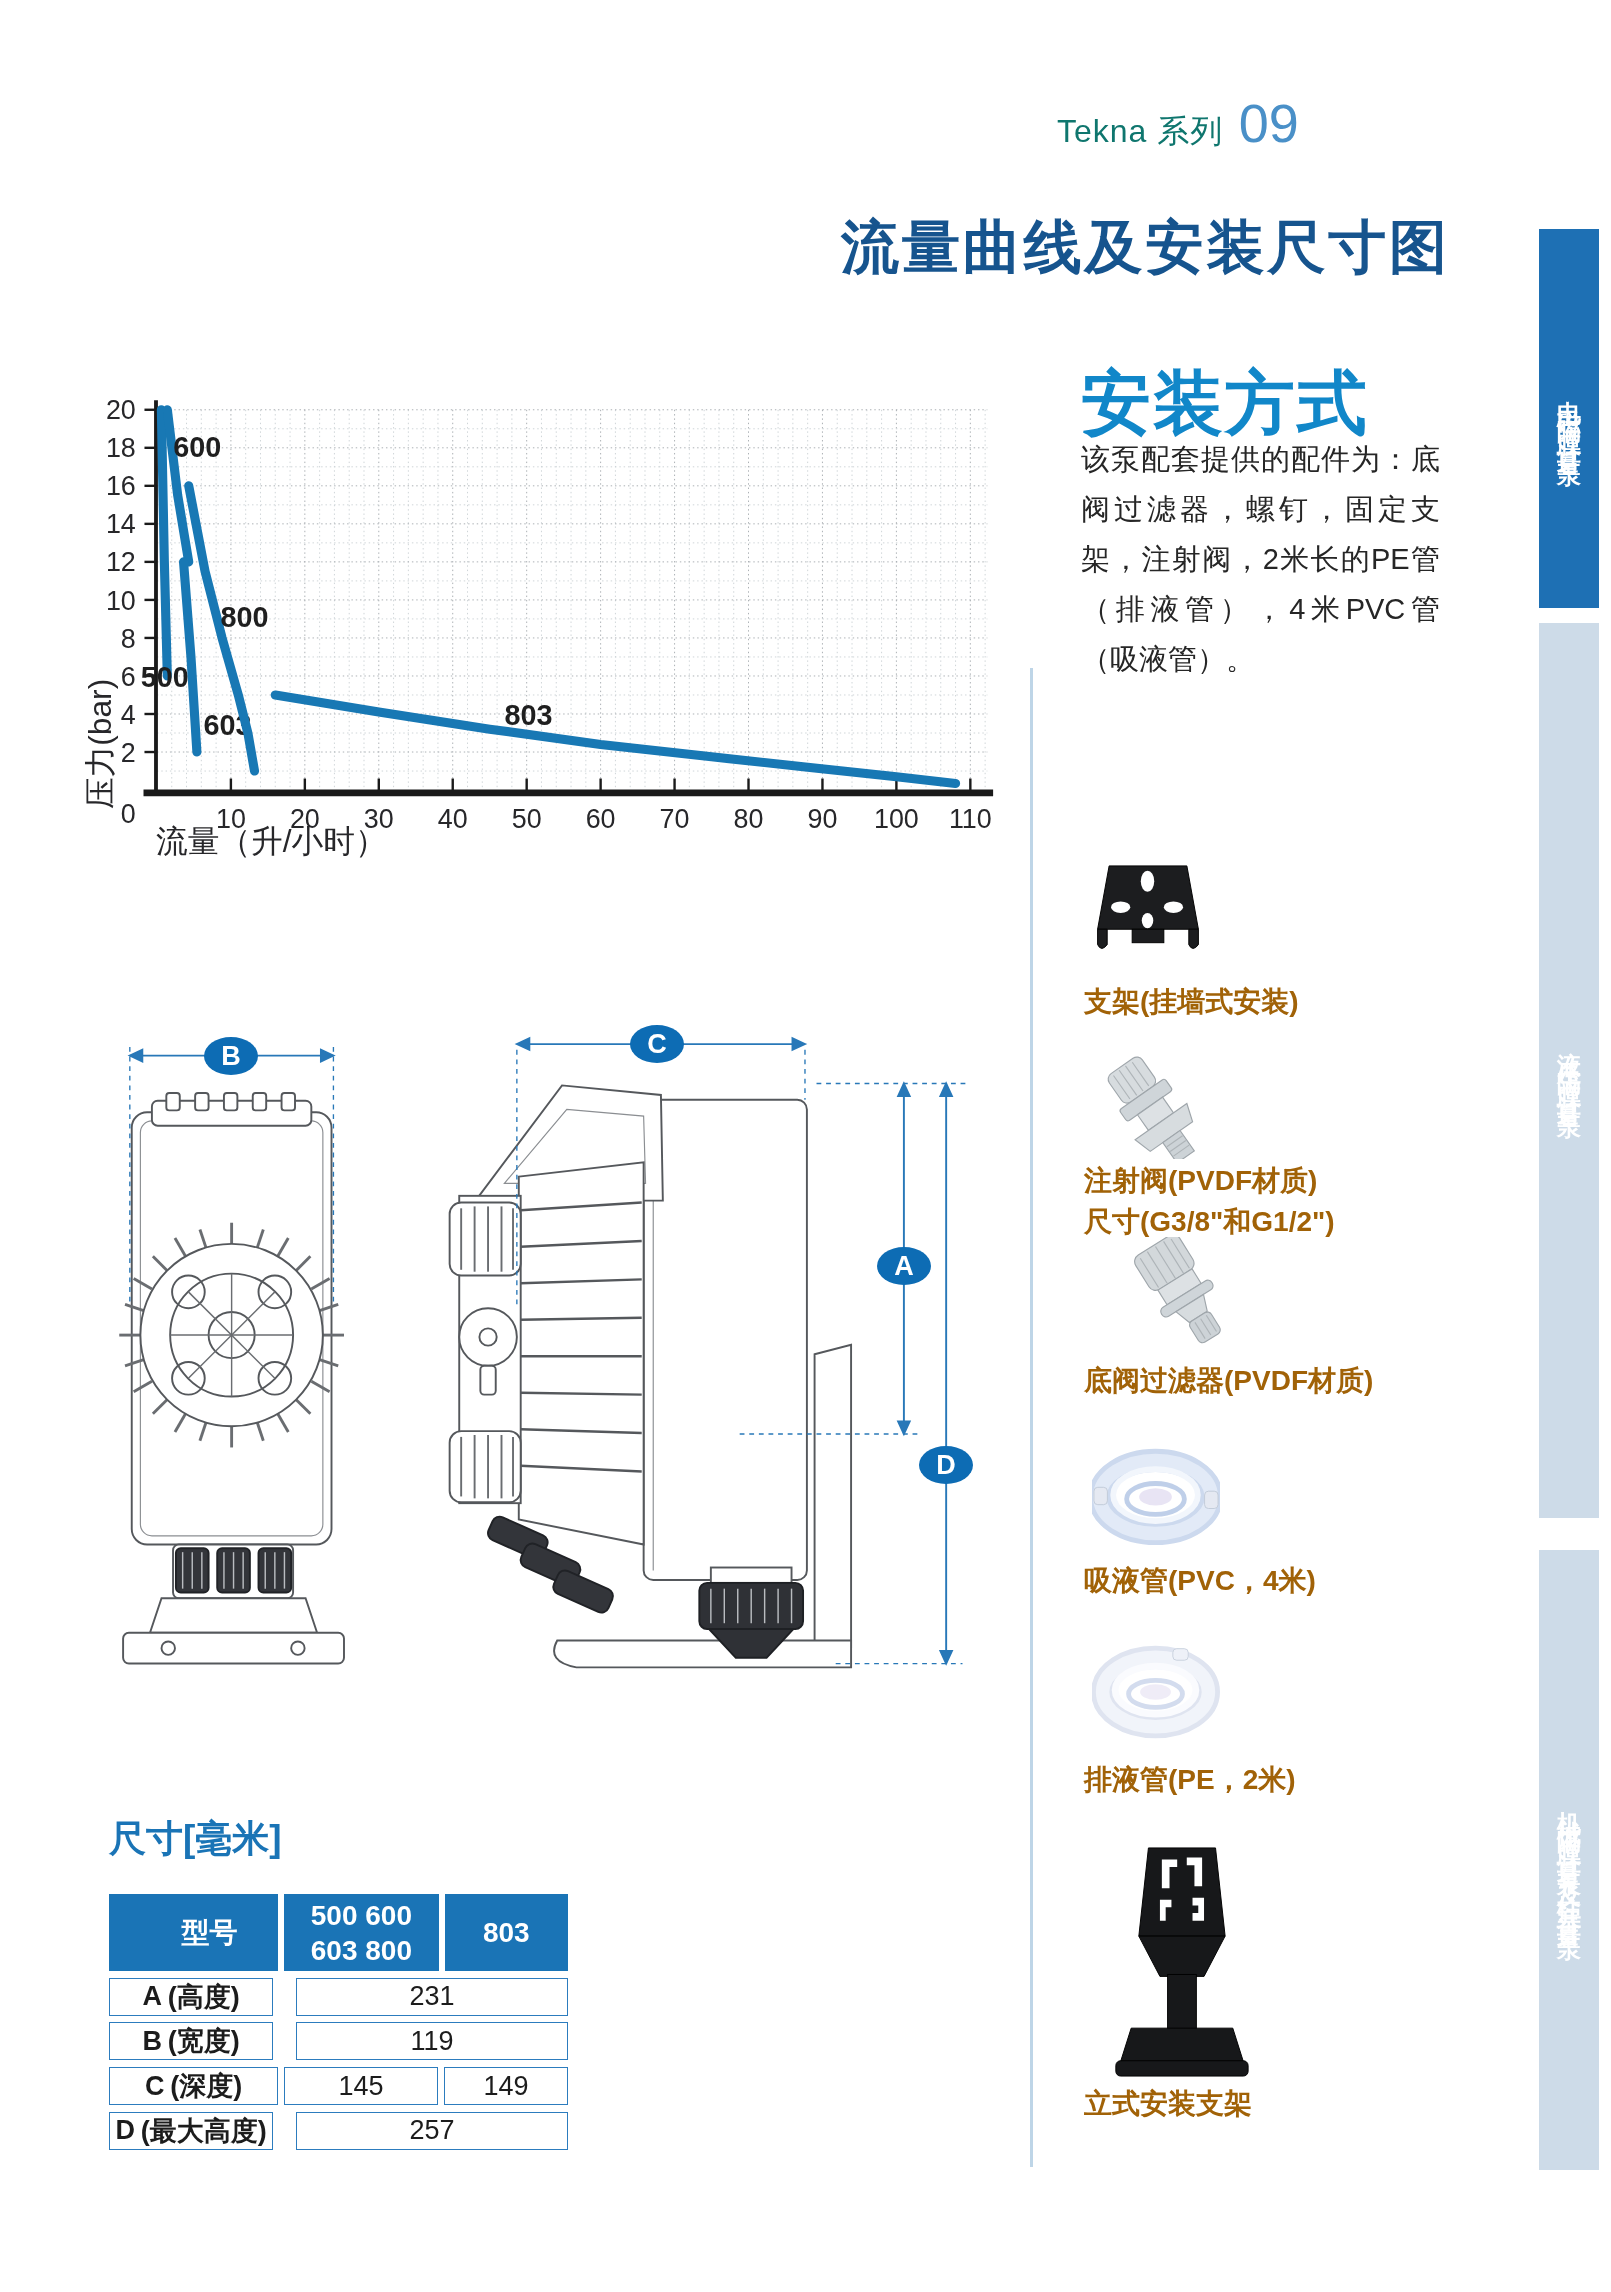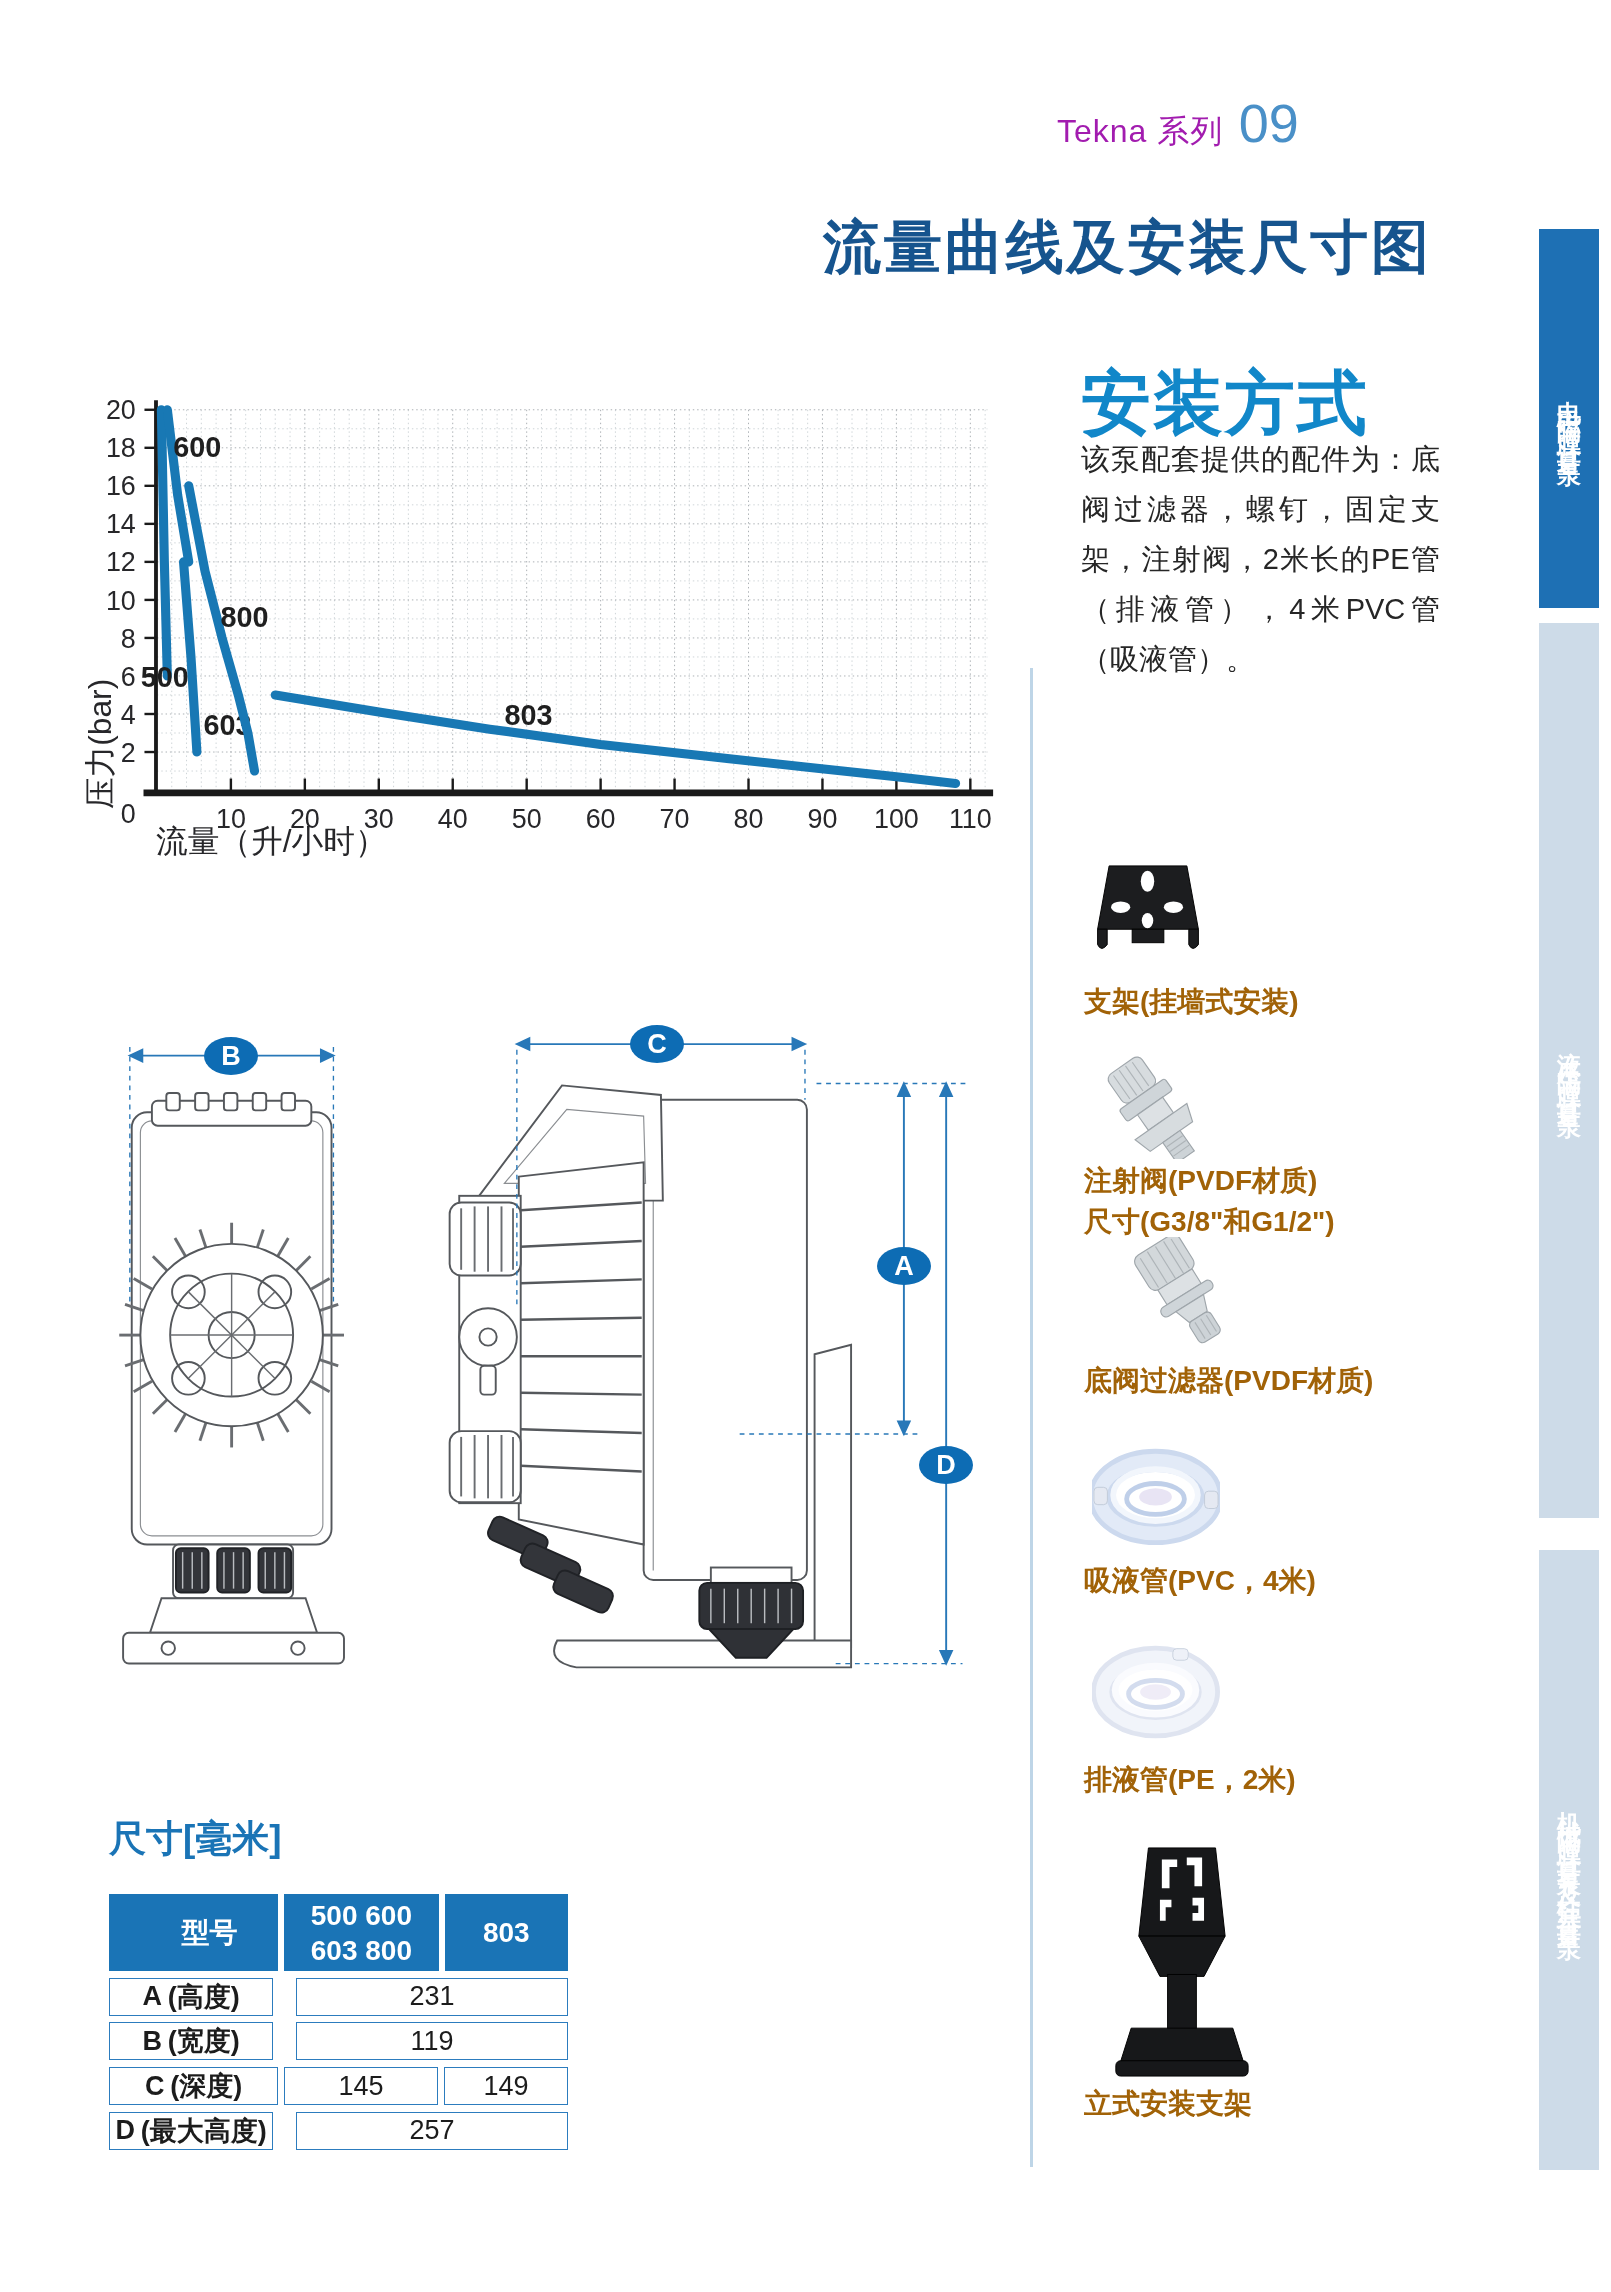--- a/index.html
+++ b/index.html
@@ -2,24 +2,24 @@
 <html><head>
 <meta charset="utf-8">
 <style>
   html,body{margin:0;padding:0;}
   body{width:1611px;height:2292px;position:relative;background:#ffffff;overflow:hidden;
        font-family:"Liberation Sans", sans-serif;}
   [data-name]{box-sizing:border-box;}
 
   
   .hdr{position:absolute;top:92px;left:1057px;display:flex;align-items:baseline;gap:15.4px;}
-  .hdr .series{font-size:32px;color:#a21caf;font-weight:400;letter-spacing:1px;}
+  .hdr .series{font-size:32px;color:#0f766e;font-weight:400;letter-spacing:1px;}
   .hdr .pagenum{font-size:54px;color:#4a90c8;font-weight:300;}
 
-  .page-title{position:absolute;top:209px;right:179px;font-size:58px;font-weight:700;
+  .page-title{position:absolute;top:209px;right:161px;font-size:58px;font-weight:700;
               color:#16548e;letter-spacing:2.9px;}
 
   
   #flow-chart{position:absolute;left:82px;top:259px;}
 
   
   .install-heading{position:absolute;left:1081px;top:357px;font-size:70px;font-weight:700;
                    color:#1187c9;letter-spacing:1.9px;}
   .install-text{position:absolute;left:1081px;top:434px;width:359px;font-size:29px;
                 line-height:50px;color:#262626;font-weight:400;text-align:justify;}

